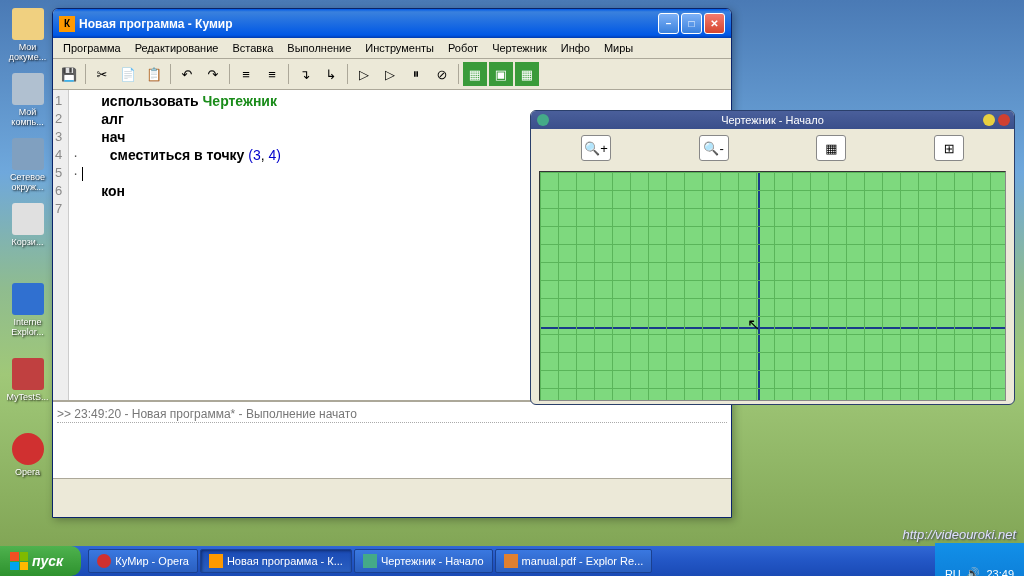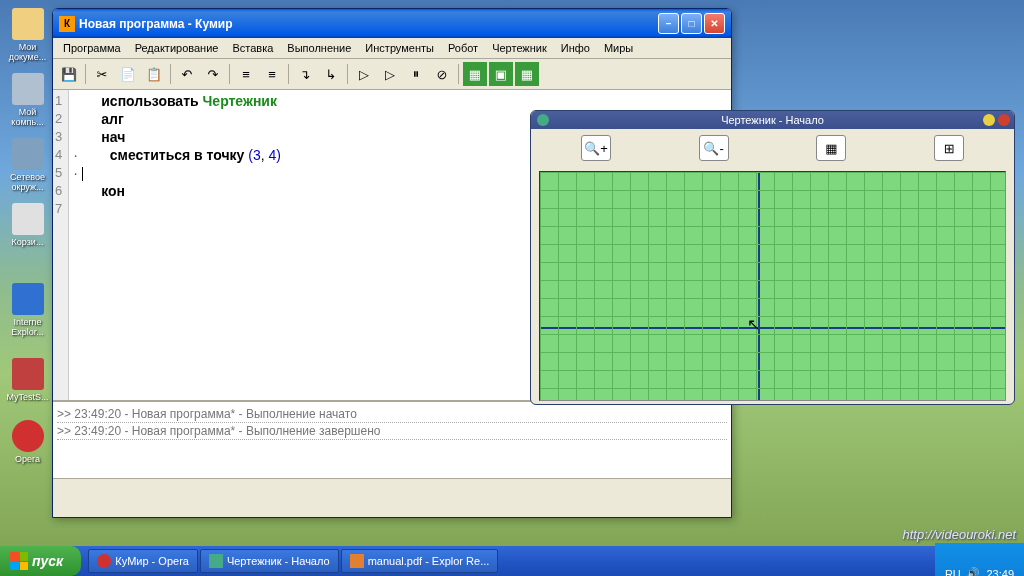--- a/index.html
+++ b/index.html
@@ -78,21 +78,21 @@
 <div class="desktop-icon" style="left:5px;top:8px"><div class="ic" style="background:#f0d080"></div><span>Мои
 докуме...</span></div>
 <div class="desktop-icon" style="left:5px;top:73px"><div class="ic" style="background:#b0c0d0"></div><span>Мой
 компь...</span></div>
 <div class="desktop-icon" style="left:5px;top:138px"><div class="ic" style="background:#80a0c0"></div><span>Сетевое
 окруж...</span></div>
 <div class="desktop-icon" style="left:5px;top:203px"><div class="ic" style="background:#e0e0e0"></div><span>Корзи...</span></div>
 <div class="desktop-icon" style="left:5px;top:283px"><div class="ic" style="background:#3070d0"></div><span>Interne
 Explor...</span></div>
 <div class="desktop-icon" style="left:5px;top:358px"><div class="ic" style="background:#c04040"></div><span>MyTestS...</span></div>
-<div class="desktop-icon" style="left:5px;top:420px"><div class="ic" style="background:#d03030;border-radius:50%"></div><span>Opera</span></div>
+<div class="desktop-icon" style="left:5px;top:433px"><div class="ic" style="background:#d03030;border-radius:50%"></div><span>Opera</span></div>
 
 <div class="window" style="left:52px;top:8px;width:680px;height:510px">
   <div class="titlebar">
     <span class="ticon">К</span>
     <span>Новая программа - Кумир</span>
     <div class="winbtns">
       <div class="winbtn">–</div>
       <div class="winbtn">□</div>
       <div class="winbtn close">✕</div>
     </div>
@@ -148,21 +148,20 @@
       <div class="line"><span class="kw">алг</span></div>
       <div class="line"><span class="kw">нач</span></div>
       <div class="line"><span class="dot">·</span> <span class="kw">сместиться в точку</span> <span class="paren">(</span><span class="num">3</span><span>, </span><span class="num">4</span><span class="paren">)</span></div>
       <div class="line"><span class="dot">·</span> <span class="cursor-bar"></span></div>
       <div class="line"><span class="kw">кон</span></div>
       <div class="line"></div>
     </div>
   </div>
   <div class="console">
     <div>&gt;&gt; 23:49:20 - Новая программа* - Выполнение начато</div>
-    <div>&gt;&gt; 23:49:20 - Новая программа* - Выполнение завершено</div>
   </div>
   <div class="statusbar"></div>
 </div>
 
 <div class="subwin" style="left:530px;top:110px;width:485px;height:295px">
   <div class="stb">
     <span class="sicon"></span>
     <span>Чертежник - Начало</span>
     <div class="wb">
       <span class="min"></span>
@@ -234,20 +233,24 @@
         <span></span>
         <span></span>
       </span>
     <span>пуск</span>
   </div>
   <div style="width:6px"></div>
   <div class="taskitem">
       <span class="ti" style="background:#d03030;border-radius:50%"></span>
       <span>КуМир - Opera</span>
     </div>
+  <div class="taskitem active">
+      <span class="ti" style="background:#ff9900"></span>
+      <span>Новая программа - К...</span>
+    </div>
   <div class="taskitem">
       <span class="ti" style="background:#4a8"></span>
       <span>Чертежник - Начало</span>
     </div>
   <div class="taskitem">
       <span class="ti" style="background:#e08030"></span>
       <span>manual.pdf - Explor Re...</span>
     </div>
   <div class="tray">
     <span>RU</span>

